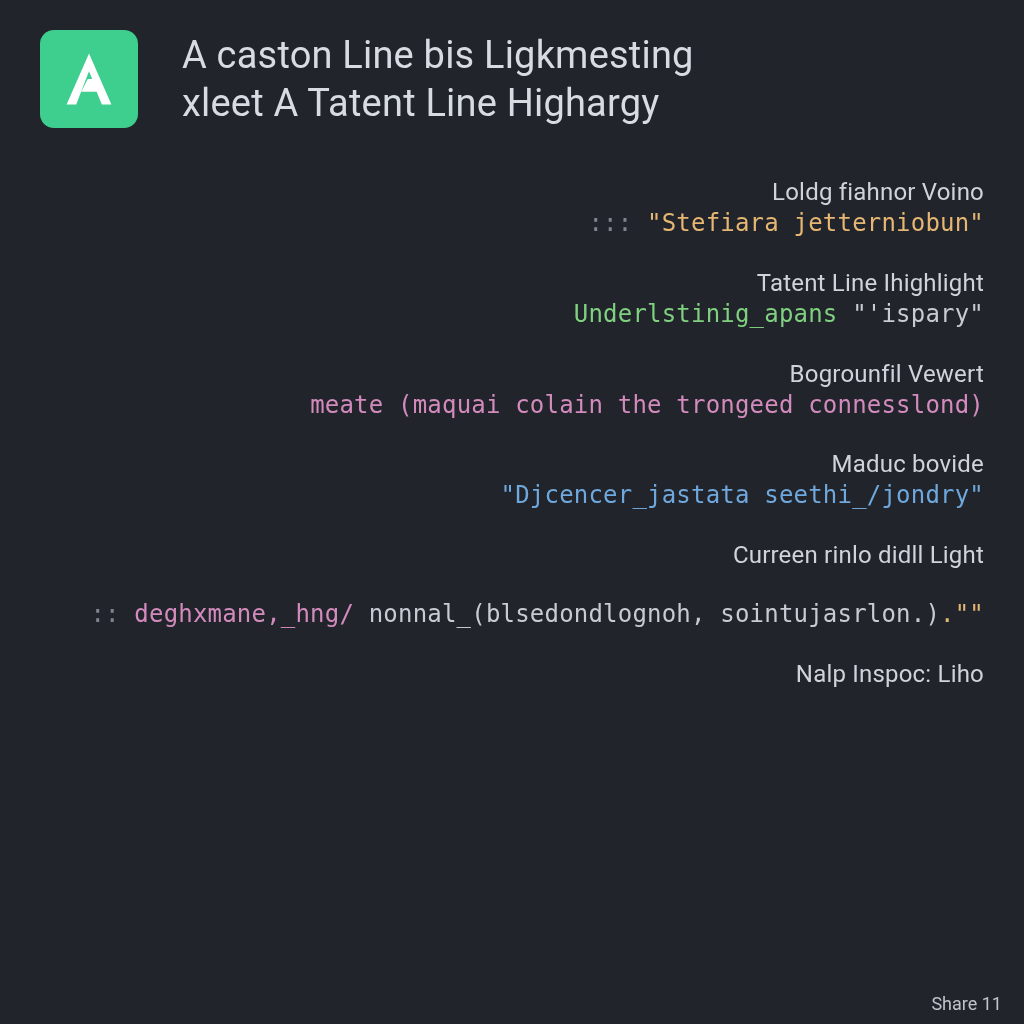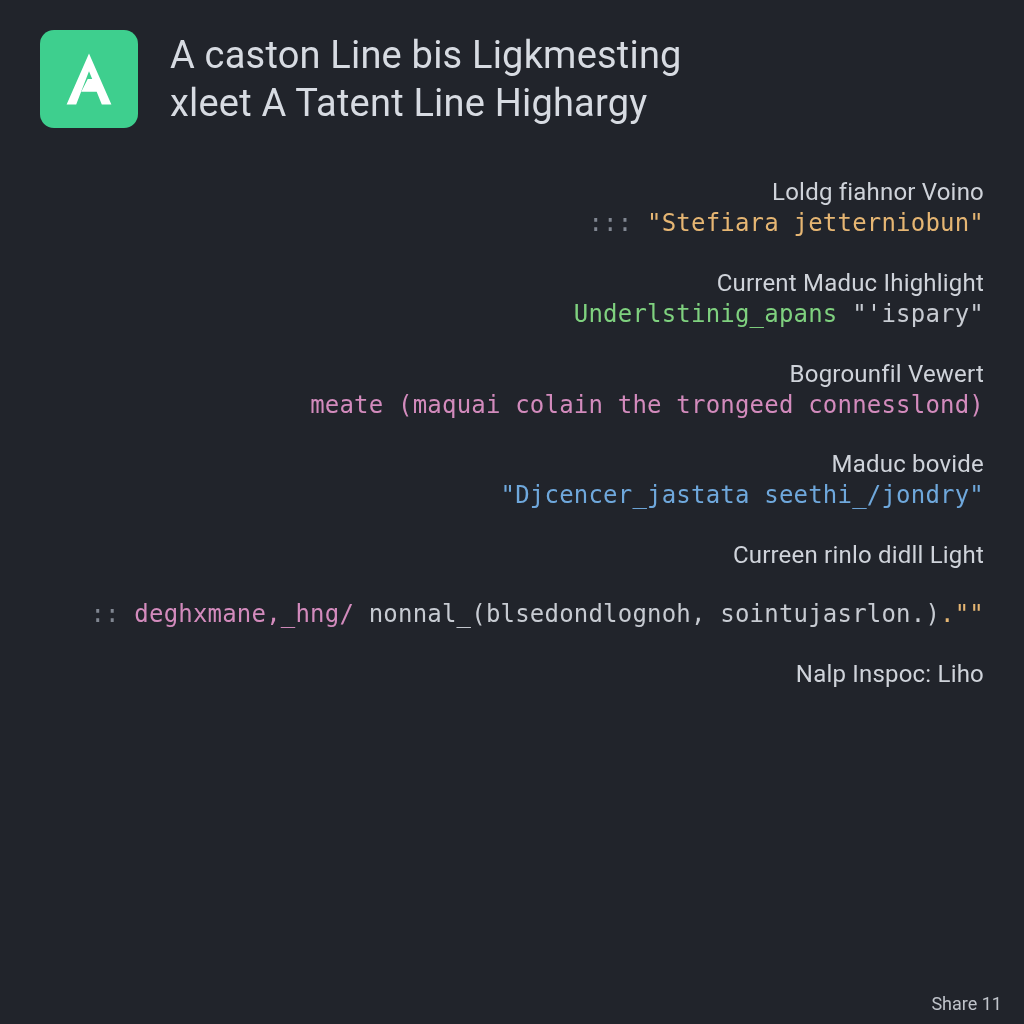--- a/index.html
+++ b/index.html
@@ -4,21 +4,21 @@
 <style>
   * { margin: 0; padding: 0; box-sizing: border-box; }
   html, body { width: 1024px; height: 1024px; }
   body {
     background: #21242b;
     font-family: -apple-system, BlinkMacSystemFont, "Segoe UI", Roboto, sans-serif;
     color: #d0d4db;
     overflow: hidden;
   }
   .container { width: 100%; height: 100%; padding: 30px 40px 0 40px; position: relative; }
-  .header { display: flex; align-items: flex-start; gap: 32px; margin-bottom: 50px; }
+  .header { display: flex; align-items: flex-start; gap: 44px; margin-bottom: 50px; }
   .logo {
     width: 98px; height: 98px;
     background: #3ecf8e;
     border-radius: 14px;
     display: flex; align-items: center; justify-content: center;
     flex-shrink: 0;
   }
   .logo svg { width: 64px; height: 64px; }
   .title-block { padding-top: 2px; }
   .title-line {
@@ -74,21 +74,21 @@
     </div>
   </div>
 
   <div class="content">
 
   <div class="group">
         <div class="label">Loldg fiahnor Voino</div>
         <div class="val"><span class="c-marker">::: </span><span class="c-orange">"Stefiara jetterniobun"</span></div>
       </div>
       <div class="group">
-        <div class="label">Current Maduc Ihighlight</div>
+        <div class="label">Tatent Line Ihighlight</div>
         <div class="val"><span class="c-green">Underlstinig_apans </span><span class="c-gray">"'ispary"</span></div>
       </div>
       <div class="group">
         <div class="label">Bogrounfil Vewert</div>
         <div class="val"><span class="c-pink">meate </span><span class="c-pink">(maquai colain the trongeed connesslond)</span></div>
       </div>
       <div class="group">
         <div class="label">Maduc bovide</div>
         <div class="val"><span class="c-blue">"Djcencer_jastata seethi_/jondry"</span></div>
       </div>

